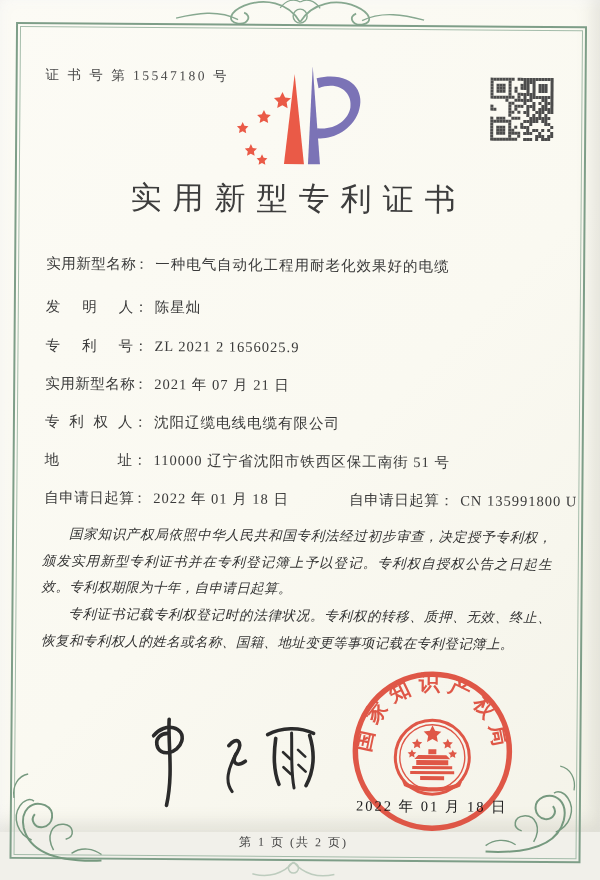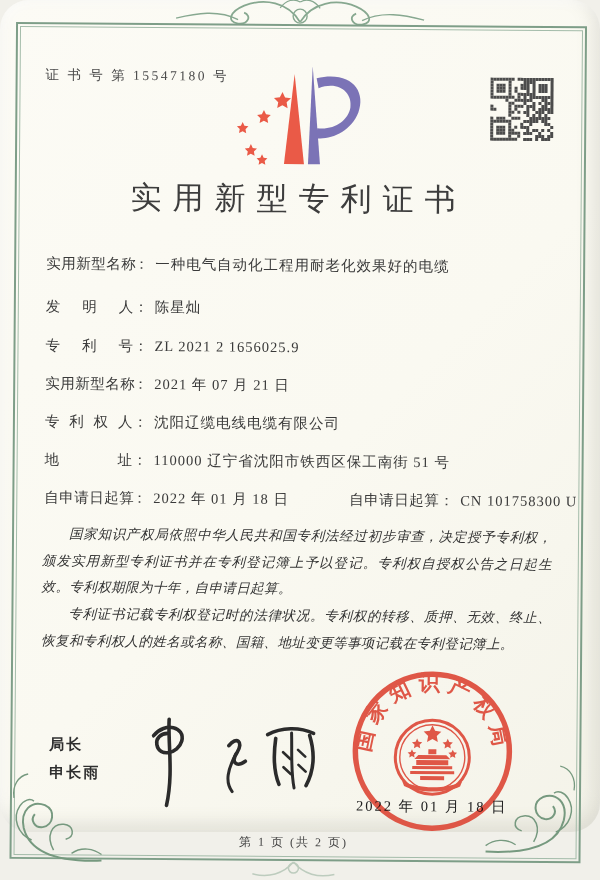--- a/index.html
+++ b/index.html
@@ -1,20 +1,20 @@
 <!DOCTYPE html>
 <html style="--frame: #7e9e88; --seal: #dd4a3a; --logo_purple: #7b73b6; --logo_red: #ea5a47; --text: #3a3a3a;"><head>
 <meta charset="utf-8">
 <style>
   html,body{margin:0;padding:0;}
   body{width:600px;height:880px;overflow:hidden;background:#f1f0ea;
        font-family:"Liberation Serif","DejaVu Serif",serif;color:var(--text,#3a3a3a);}
   #photo{position:relative;width:600px;height:832px;
          background:linear-gradient(135deg,#fcfbf5 0%,#faf9f1 55%,#f4f3e9 100%);
-         box-shadow:inset -6px -8px 18px rgba(120,120,110,.18), inset 4px 4px 10px rgba(255,255,255,.6);border-radius:29px;}
+         box-shadow:inset -6px -8px 18px rgba(120,120,110,.18), inset 4px 4px 10px rgba(255,255,255,.6);}
   #sheet{position:absolute;left:0;top:0;width:600px;height:880px;transform:rotate(.45deg);transform-origin:30px 30px;}
 
   
   .frame{position:absolute;left:16px;top:22px;width:567px;height:833px;
          border:2px solid var(--frame,#7e9e88);}
   .frame::after{content:"";position:absolute;left:2px;top:2px;right:2px;bottom:2px;
          border:1px solid #a4bcaa;}
   .ornament{position:absolute;pointer-events:none;}
 
   
@@ -564,32 +564,28 @@
   </div>
   <div class="field" style="top:412px">
     <span class="flabel">专 利 权 人</span><span class="colon">：</span><span class="fvalue">沈阳辽缆电线电缆有限公司</span>
   </div>
   <div class="field" style="top:450px">
     <span class="flabel">地　　　址</span><span class="colon">：</span><span class="fvalue">110000  辽宁省沈阳市铁西区保工南街 51 号</span>
   </div>
   <div class="field" style="top:488px">
     <span class="flabel">自申请日起算</span><span class="colon">：</span><span class="fvalue">2022 年 01 月 18 日</span>
     <span class="grant-gap"></span>
-    <span>自申请日起算</span><span class="colon">：</span><span class="fvalue">CN 101758300 U</span>
+    <span>自申请日起算</span><span class="colon">：</span><span class="fvalue">CN 135991800 U</span>
   </div>
 
   <div class="paras">
     <p>国家知识产权局依照中华人民共和国专利法经过初步审查，决定授予专利权，颁发实用新型专利证书并在专利登记簿上予以登记。专利权自授权公告之日起生效。专利权期限为十年，自申请日起算。</p>
     <p>专利证书记载专利权登记时的法律状况。专利权的转移、质押、无效、终止、恢复和专利权人的姓名或名称、国籍、地址变更等事项记载在专利登记簿上。</p>
   </div>
 
-  <div class="director">
-    <div>局长</div>
-    <div>申长雨</div>
-  </div>
 
   <svg class="signature" width="200" height="100" viewBox="0 0 200 100" fill="none" stroke="#2b2b2b" stroke-width="3.6" stroke-linecap="round">
     <path d="M38,8 C36,32 41,62 33,94"></path>
     <path d="M22,24 C34,10 54,16 50,30 C46,43 27,46 25,33 C24,27 29,22 36,22"></path>
     <path d="M97,36 C105,26 112,33 105,43 C98,53 104,58 113,52"></path>
     <path d="M104,44 C95,60 92,72 99,82" stroke-width="3"></path>
     <path d="M136,26 C150,19 168,19 182,26"></path>
     <path d="M144,30 C141,48 141,63 146,76"></path>
     <path d="M178,28 C183,46 181,64 173,78"></path>
     <path d="M160,25 C160,45 158,63 161,80" stroke-width="3"></path>

